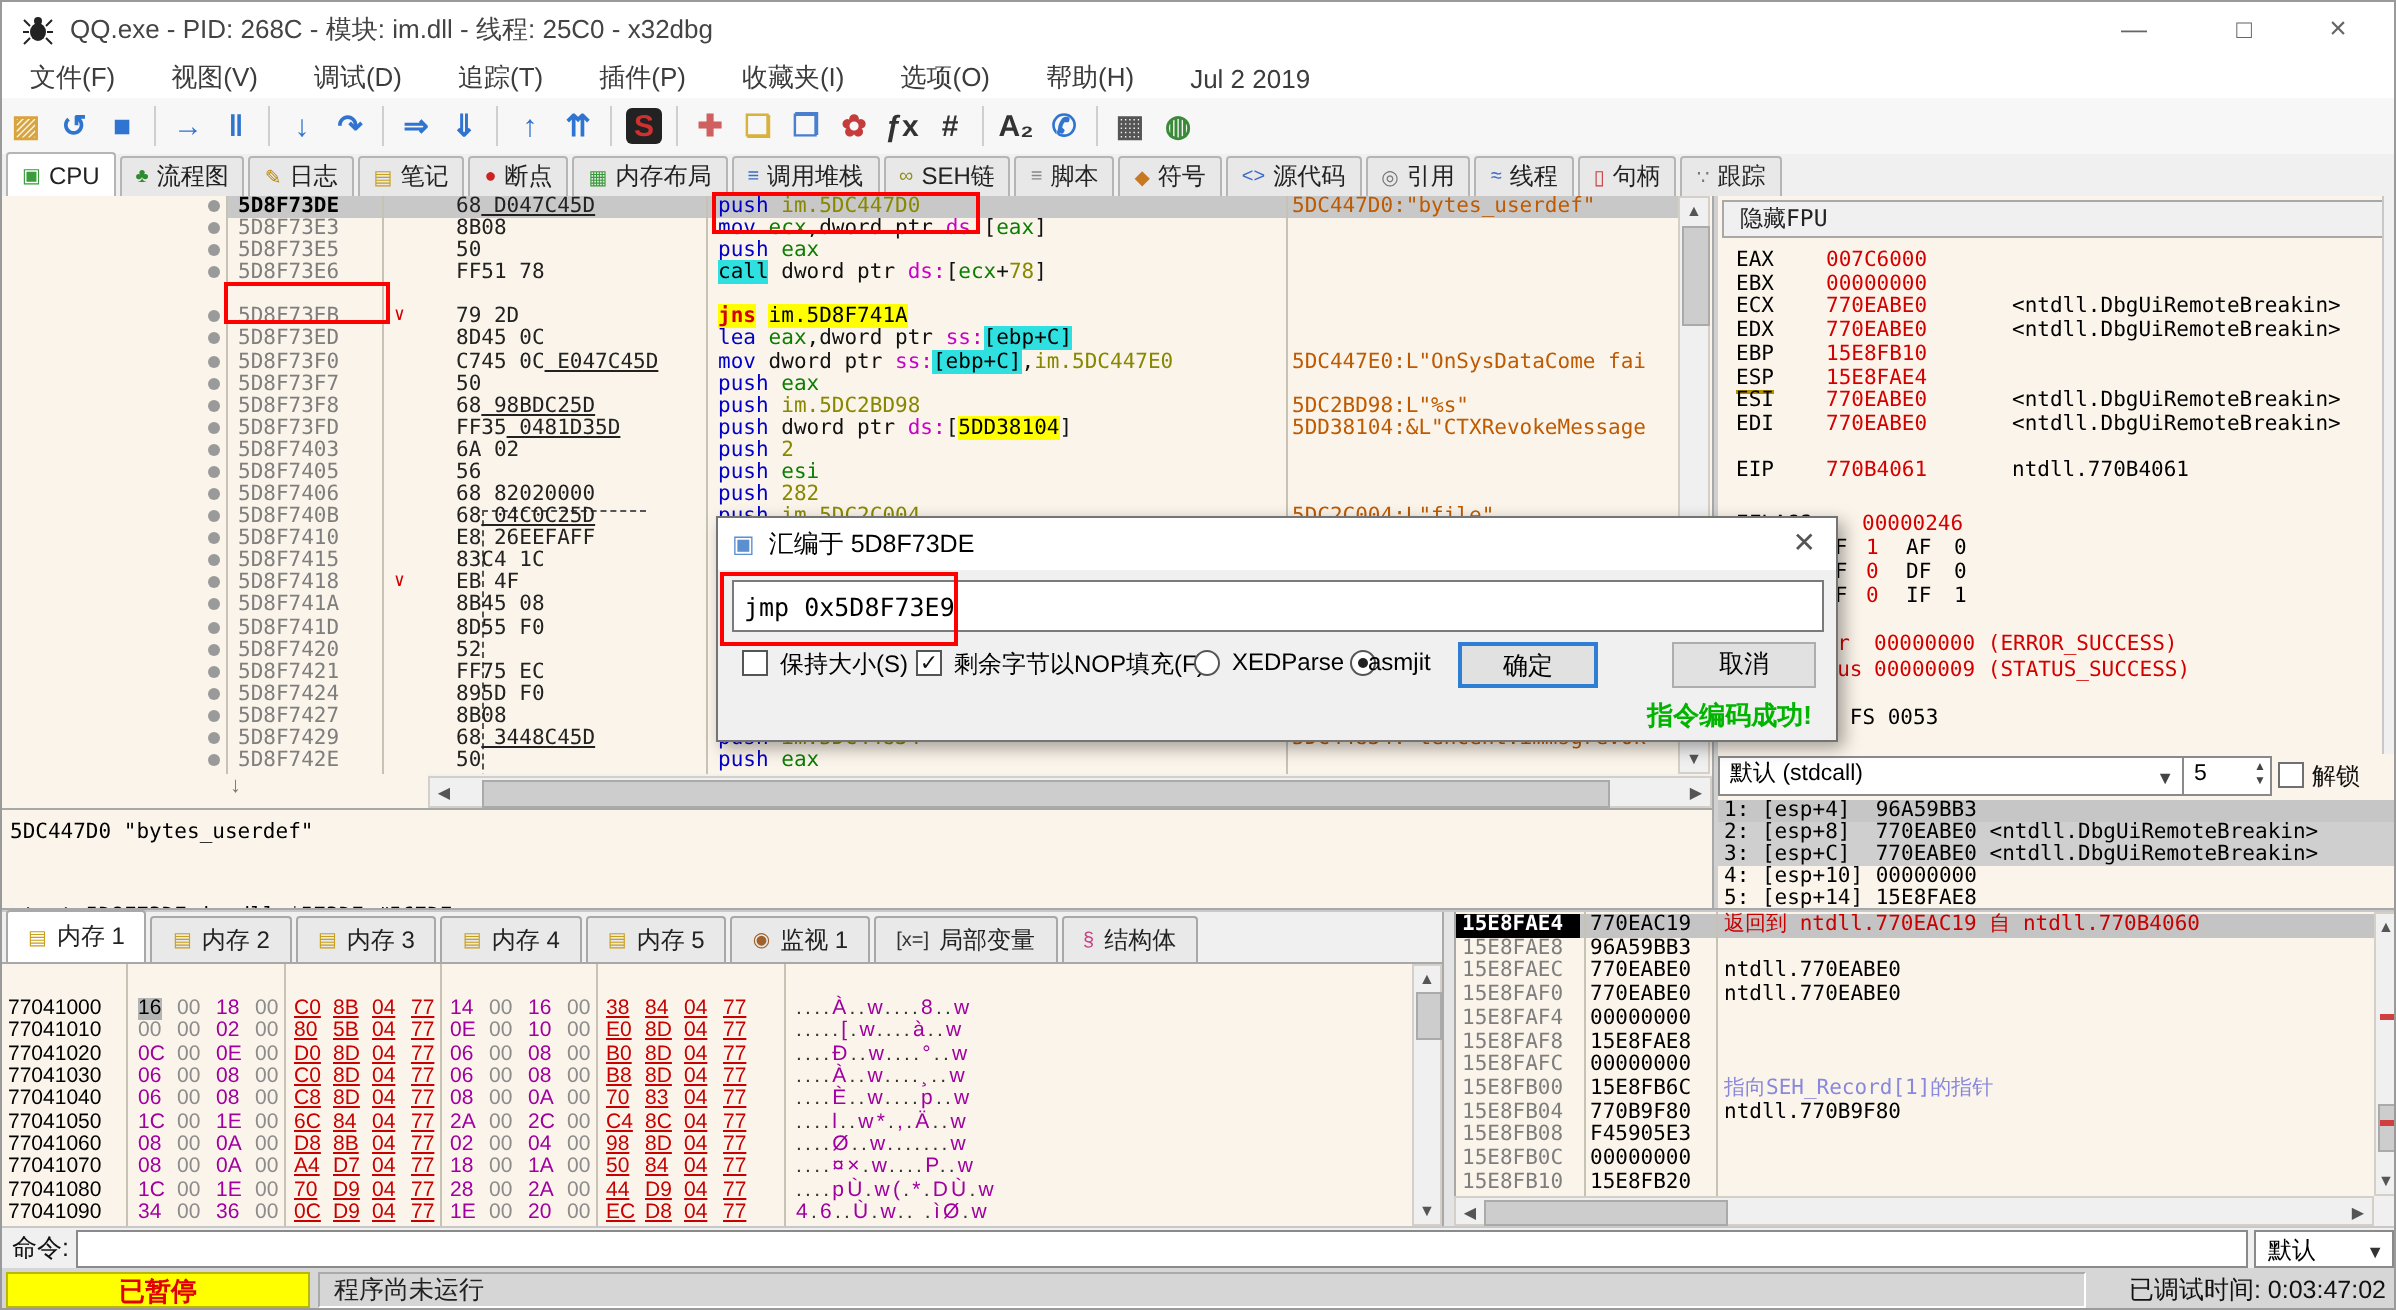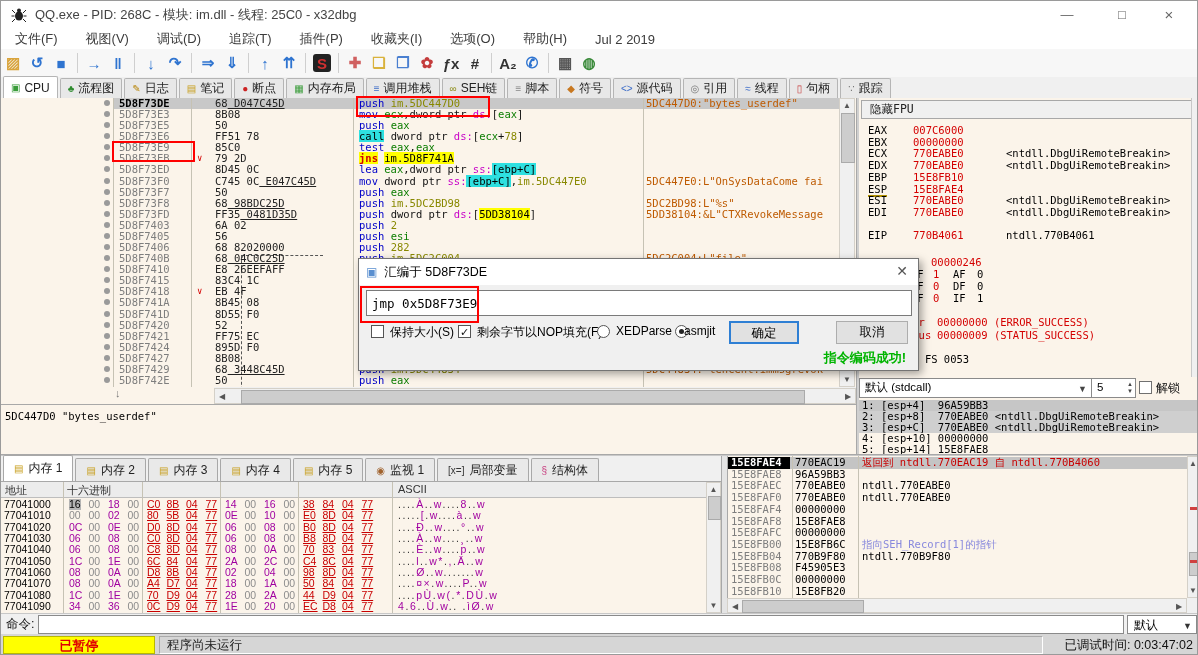--- a/index.html
+++ b/index.html
@@ -25,21 +25,21 @@
   .tab .tico{font-size:10px;margin-right:4px;}
   
   .beige{background:#FBF4EA;}
   #disasm{position:absolute;left:0;top:97px;width:855px;height:289px;overflow:hidden;}
   .vline{position:absolute;background:#c6c2b4;width:1px;}
   .drow{position:absolute;left:0;height:11.1px;width:766px;font-size:10.5px;line-height:11px;}
   .drow .sel{position:absolute;left:112px;width:726px;top:0;height:11.1px;background:#C8C8C8;}
   .dot{position:absolute;left:103px;top:2px;width:6px;height:6px;border-radius:3px;background:#9a9a9a;}
   .daddr{position:absolute;left:118px;color:#7e7e7e;}
   .daddr.selA{color:#000;font-weight:bold;}
-  .dbytes{position:absolute;left:214px;color:#222;text-align:right;}
+  .dbytes{position:absolute;left:227px;color:#222;text-align:right;}
   .dbytes u{text-decoration:underline;}
   .dinstr{position:absolute;left:358px;white-space:pre;}
   .dcomm{position:absolute;left:645px;color:#BE5A00;white-space:pre;}
   .djg{position:absolute;left:196px;color:#d40000;font-size:9px;}
   .tk-mn{color:#0000C8}.tk-pl{color:#111}.tk-reg{color:#0B7D00}.tk-seg{color:#C800C8}
   .tk-num{color:#888800}.tk-mod{color:#888800}
   .tk-hlc,.tk-cl{background:#2ee0e0;color:#000}
   .tk-hly{background:#ffff00;color:#000}
   .tk-jr{background:#ffff00;color:#d40000;font-weight:bold}
   .gline{position:absolute;}
@@ -269,26 +269,20 @@
         <div class="dot"></div>
         <span class="daddr">5D8F73E5</span>
         <span class="dbytes"><span>50</span></span>
         <span class="dinstr"><span class="tk-mn">push</span><span class="tk-pl"> </span><span class="tk-reg">eax</span></span>
       </div>
       <div class="drow" style="top: 33.24px;">
         <div class="dot"></div>
         <span class="daddr">5D8F73E6</span>
         <span class="dbytes"><span>FF51</span><span> 78</span></span>
         <span class="dinstr"><span class="tk-cl">call</span><span class="tk-pl"> </span><span class="tk-pl">dword ptr </span><span class="tk-seg">ds:</span><span class="tk-pl">[</span><span class="tk-reg">ecx</span><span class="tk-pl">+</span><span class="tk-num">78</span><span class="tk-pl">]</span></span>
-      </div>
-      <div class="drow" style="top: 44.32px;">
-        <div class="dot"></div>
-        <span class="daddr">5D8F73E9</span>
-        <span class="dbytes"><span>85C0</span></span>
-        <span class="dinstr"><span class="tk-mn">test</span><span class="tk-pl"> </span><span class="tk-reg">eax</span><span class="tk-pl">,</span><span class="tk-reg">eax</span></span>
       </div>
       <div class="drow" style="top: 55.4px;">
         <div class="dot"></div>
         <span class="daddr">5D8F73EB</span>
         <span class="djg">∨</span>
         <span class="dbytes"><span>79</span><span> 2D</span></span>
         <span class="dinstr"><span class="tk-jr">jns</span><span class="tk-pl"> </span><span class="tk-hly">im.5D8F741A</span></span>
       </div>
       <div class="drow" style="top: 66.48px;">
         <div class="dot"></div>
@@ -499,25 +493,20 @@
       <span class="btab">
         <span class="tico" style="color: rgb(51, 51, 51);">[x=]</span>
         <span>局部变量</span>
       </span>
       <span class="btab">
         <span class="tico" style="color: rgb(200, 64, 128);">§</span>
         <span>结构体</span>
       </span>
     </div>
   <div id="dump" class="beige">
-    <div id="dump-header">
-      <span style="left:4px">地址</span>
-      <span style="left:66px">十六进制</span>
-      <span style="left:397px">ASCII</span>
-    </div>
   <div class="duml" style="top: 17px; left: 0px;"><span style="position: absolute; left: 3px; color: rgb(0, 0, 0);">77041000</span><span class="hb-v hb-sel" style="position: absolute; left: 68px;">16</span><span class="hb-z" style="position: absolute; left: 87.5px;">00</span><span class="hb-v" style="position: absolute; left: 107px;">18</span><span class="hb-z" style="position: absolute; left: 126.5px;">00</span><span class="hb-r" style="position: absolute; left: 146px;">C0</span><span class="hb-r" style="position: absolute; left: 165.5px;">8B</span><span class="hb-r" style="position: absolute; left: 185px;">04</span><span class="hb-r" style="position: absolute; left: 204.5px;">77</span><span class="hb-v" style="position: absolute; left: 224px;">14</span><span class="hb-z" style="position: absolute; left: 243.5px;">00</span><span class="hb-v" style="position: absolute; left: 263px;">16</span><span class="hb-z" style="position: absolute; left: 282.5px;">00</span><span class="hb-r" style="position: absolute; left: 302px;">38</span><span class="hb-r" style="position: absolute; left: 321.5px;">84</span><span class="hb-r" style="position: absolute; left: 341px;">04</span><span class="hb-r" style="position: absolute; left: 360.5px;">77</span><span style="position: absolute; left: 397px; letter-spacing: 1.6px;"><span class="asc-d">.</span><span class="asc-d">.</span><span class="asc-d">.</span><span class="asc-d">.</span><span class="asc-c">À</span><span class="asc-d">.</span><span class="asc-d">.</span><span class="asc-c">w</span><span class="asc-d">.</span><span class="asc-d">.</span><span class="asc-d">.</span><span class="asc-d">.</span><span class="asc-c">8</span><span class="asc-d">.</span><span class="asc-d">.</span><span class="asc-c">w</span></span></div>
       <div class="duml" style="top: 28.35px; left: 0px;"><span style="position: absolute; left: 3px; color: rgb(0, 0, 0);">77041010</span><span class="hb-z" style="position: absolute; left: 68px;">00</span><span class="hb-z" style="position: absolute; left: 87.5px;">00</span><span class="hb-v" style="position: absolute; left: 107px;">02</span><span class="hb-z" style="position: absolute; left: 126.5px;">00</span><span class="hb-r" style="position: absolute; left: 146px;">80</span><span class="hb-r" style="position: absolute; left: 165.5px;">5B</span><span class="hb-r" style="position: absolute; left: 185px;">04</span><span class="hb-r" style="position: absolute; left: 204.5px;">77</span><span class="hb-v" style="position: absolute; left: 224px;">0E</span><span class="hb-z" style="position: absolute; left: 243.5px;">00</span><span class="hb-v" style="position: absolute; left: 263px;">10</span><span class="hb-z" style="position: absolute; left: 282.5px;">00</span><span class="hb-r" style="position: absolute; left: 302px;">E0</span><span class="hb-r" style="position: absolute; left: 321.5px;">8D</span><span class="hb-r" style="position: absolute; left: 341px;">04</span><span class="hb-r" style="position: absolute; left: 360.5px;">77</span><span style="position: absolute; left: 397px; letter-spacing: 1.6px;"><span class="asc-d">.</span><span class="asc-d">.</span><span class="asc-d">.</span><span class="asc-d">.</span><span class="asc-d">.</span><span class="asc-c">[</span><span class="asc-d">.</span><span class="asc-c">w</span><span class="asc-d">.</span><span class="asc-d">.</span><span class="asc-d">.</span><span class="asc-d">.</span><span class="asc-c">à</span><span class="asc-d">.</span><span class="asc-d">.</span><span class="asc-c">w</span></span></div>
       <div class="duml" style="top: 39.7px; left: 0px;"><span style="position: absolute; left: 3px; color: rgb(0, 0, 0);">77041020</span><span class="hb-v" style="position: absolute; left: 68px;">0C</span><span class="hb-z" style="position: absolute; left: 87.5px;">00</span><span class="hb-v" style="position: absolute; left: 107px;">0E</span><span class="hb-z" style="position: absolute; left: 126.5px;">00</span><span class="hb-r" style="position: absolute; left: 146px;">D0</span><span class="hb-r" style="position: absolute; left: 165.5px;">8D</span><span class="hb-r" style="position: absolute; left: 185px;">04</span><span class="hb-r" style="position: absolute; left: 204.5px;">77</span><span class="hb-v" style="position: absolute; left: 224px;">06</span><span class="hb-z" style="position: absolute; left: 243.5px;">00</span><span class="hb-v" style="position: absolute; left: 263px;">08</span><span class="hb-z" style="position: absolute; left: 282.5px;">00</span><span class="hb-r" style="position: absolute; left: 302px;">B0</span><span class="hb-r" style="position: absolute; left: 321.5px;">8D</span><span class="hb-r" style="position: absolute; left: 341px;">04</span><span class="hb-r" style="position: absolute; left: 360.5px;">77</span><span style="position: absolute; left: 397px; letter-spacing: 1.6px;"><span class="asc-d">.</span><span class="asc-d">.</span><span class="asc-d">.</span><span class="asc-d">.</span><span class="asc-c">Ð</span><span class="asc-d">.</span><span class="asc-d">.</span><span class="asc-c">w</span><span class="asc-d">.</span><span class="asc-d">.</span><span class="asc-d">.</span><span class="asc-d">.</span><span class="asc-c">°</span><span class="asc-d">.</span><span class="asc-d">.</span><span class="asc-c">w</span></span></div>
       <div class="duml" style="top: 51.05px; left: 0px;"><span style="position: absolute; left: 3px; color: rgb(0, 0, 0);">77041030</span><span class="hb-v" style="position: absolute; left: 68px;">06</span><span class="hb-z" style="position: absolute; left: 87.5px;">00</span><span class="hb-v" style="position: absolute; left: 107px;">08</span><span class="hb-z" style="position: absolute; left: 126.5px;">00</span><span class="hb-r" style="position: absolute; left: 146px;">C0</span><span class="hb-r" style="position: absolute; left: 165.5px;">8D</span><span class="hb-r" style="position: absolute; left: 185px;">04</span><span class="hb-r" style="position: absolute; left: 204.5px;">77</span><span class="hb-v" style="position: absolute; left: 224px;">06</span><span class="hb-z" style="position: absolute; left: 243.5px;">00</span><span class="hb-v" style="position: absolute; left: 263px;">08</span><span class="hb-z" style="position: absolute; left: 282.5px;">00</span><span class="hb-r" style="position: absolute; left: 302px;">B8</span><span class="hb-r" style="position: absolute; left: 321.5px;">8D</span><span class="hb-r" style="position: absolute; left: 341px;">04</span><span class="hb-r" style="position: absolute; left: 360.5px;">77</span><span style="position: absolute; left: 397px; letter-spacing: 1.6px;"><span class="asc-d">.</span><span class="asc-d">.</span><span class="asc-d">.</span><span class="asc-d">.</span><span class="asc-c">À</span><span class="asc-d">.</span><span class="asc-d">.</span><span class="asc-c">w</span><span class="asc-d">.</span><span class="asc-d">.</span><span class="asc-d">.</span><span class="asc-d">.</span><span class="asc-c">¸</span><span class="asc-d">.</span><span class="asc-d">.</span><span class="asc-c">w</span></span></div>
       <div class="duml" style="top: 62.4px; left: 0px;"><span style="position: absolute; left: 3px; color: rgb(0, 0, 0);">77041040</span><span class="hb-v" style="position: absolute; left: 68px;">06</span><span class="hb-z" style="position: absolute; left: 87.5px;">00</span><span class="hb-v" style="position: absolute; left: 107px;">08</span><span class="hb-z" style="position: absolute; left: 126.5px;">00</span><span class="hb-r" style="position: absolute; left: 146px;">C8</span><span class="hb-r" style="position: absolute; left: 165.5px;">8D</span><span class="hb-r" style="position: absolute; left: 185px;">04</span><span class="hb-r" style="position: absolute; left: 204.5px;">77</span><span class="hb-v" style="position: absolute; left: 224px;">08</span><span class="hb-z" style="position: absolute; left: 243.5px;">00</span><span class="hb-v" style="position: absolute; left: 263px;">0A</span><span class="hb-z" style="position: absolute; left: 282.5px;">00</span><span class="hb-r" style="position: absolute; left: 302px;">70</span><span class="hb-r" style="position: absolute; left: 321.5px;">83</span><span class="hb-r" style="position: absolute; left: 341px;">04</span><span class="hb-r" style="position: absolute; left: 360.5px;">77</span><span style="position: absolute; left: 397px; letter-spacing: 1.6px;"><span class="asc-d">.</span><span class="asc-d">.</span><span class="asc-d">.</span><span class="asc-d">.</span><span class="asc-c">È</span><span class="asc-d">.</span><span class="asc-d">.</span><span class="asc-c">w</span><span class="asc-d">.</span><span class="asc-d">.</span><span class="asc-d">.</span><span class="asc-d">.</span><span class="asc-c">p</span><span class="asc-d">.</span><span class="asc-d">.</span><span class="asc-c">w</span></span></div>
       <div class="duml" style="top: 73.75px; left: 0px;"><span style="position: absolute; left: 3px; color: rgb(0, 0, 0);">77041050</span><span class="hb-v" style="position: absolute; left: 68px;">1C</span><span class="hb-z" style="position: absolute; left: 87.5px;">00</span><span class="hb-v" style="position: absolute; left: 107px;">1E</span><span class="hb-z" style="position: absolute; left: 126.5px;">00</span><span class="hb-r" style="position: absolute; left: 146px;">6C</span><span class="hb-r" style="position: absolute; left: 165.5px;">84</span><span class="hb-r" style="position: absolute; left: 185px;">04</span><span class="hb-r" style="position: absolute; left: 204.5px;">77</span><span class="hb-v" style="position: absolute; left: 224px;">2A</span><span class="hb-z" style="position: absolute; left: 243.5px;">00</span><span class="hb-v" style="position: absolute; left: 263px;">2C</span><span class="hb-z" style="position: absolute; left: 282.5px;">00</span><span class="hb-r" style="position: absolute; left: 302px;">C4</span><span class="hb-r" style="position: absolute; left: 321.5px;">8C</span><span class="hb-r" style="position: absolute; left: 341px;">04</span><span class="hb-r" style="position: absolute; left: 360.5px;">77</span><span style="position: absolute; left: 397px; letter-spacing: 1.6px;"><span class="asc-d">.</span><span class="asc-d">.</span><span class="asc-d">.</span><span class="asc-d">.</span><span class="asc-c">l</span><span class="asc-d">.</span><span class="asc-d">.</span><span class="asc-c">w</span><span class="asc-c">*</span><span class="asc-d">.</span><span class="asc-c">,</span><span class="asc-d">.</span><span class="asc-c">Ä</span><span class="asc-d">.</span><span class="asc-d">.</span><span class="asc-c">w</span></span></div>
       <div class="duml" style="top: 85.1px; left: 0px;"><span style="position: absolute; left: 3px; color: rgb(0, 0, 0);">77041060</span><span class="hb-v" style="position: absolute; left: 68px;">08</span><span class="hb-z" style="position: absolute; left: 87.5px;">00</span><span class="hb-v" style="position: absolute; left: 107px;">0A</span><span class="hb-z" style="position: absolute; left: 126.5px;">00</span><span class="hb-r" style="position: absolute; left: 146px;">D8</span><span class="hb-r" style="position: absolute; left: 165.5px;">8B</span><span class="hb-r" style="position: absolute; left: 185px;">04</span><span class="hb-r" style="position: absolute; left: 204.5px;">77</span><span class="hb-v" style="position: absolute; left: 224px;">02</span><span class="hb-z" style="position: absolute; left: 243.5px;">00</span><span class="hb-v" style="position: absolute; left: 263px;">04</span><span class="hb-z" style="position: absolute; left: 282.5px;">00</span><span class="hb-r" style="position: absolute; left: 302px;">98</span><span class="hb-r" style="position: absolute; left: 321.5px;">8D</span><span class="hb-r" style="position: absolute; left: 341px;">04</span><span class="hb-r" style="position: absolute; left: 360.5px;">77</span><span style="position: absolute; left: 397px; letter-spacing: 1.6px;"><span class="asc-d">.</span><span class="asc-d">.</span><span class="asc-d">.</span><span class="asc-d">.</span><span class="asc-c">Ø</span><span class="asc-d">.</span><span class="asc-d">.</span><span class="asc-c">w</span><span class="asc-d">.</span><span class="asc-d">.</span><span class="asc-d">.</span><span class="asc-d">.</span><span class="asc-d">.</span><span class="asc-d">.</span><span class="asc-d">.</span><span class="asc-c">w</span></span></div>
       <div class="duml" style="top: 96.45px; left: 0px;"><span style="position: absolute; left: 3px; color: rgb(0, 0, 0);">77041070</span><span class="hb-v" style="position: absolute; left: 68px;">08</span><span class="hb-z" style="position: absolute; left: 87.5px;">00</span><span class="hb-v" style="position: absolute; left: 107px;">0A</span><span class="hb-z" style="position: absolute; left: 126.5px;">00</span><span class="hb-r" style="position: absolute; left: 146px;">A4</span><span class="hb-r" style="position: absolute; left: 165.5px;">D7</span><span class="hb-r" style="position: absolute; left: 185px;">04</span><span class="hb-r" style="position: absolute; left: 204.5px;">77</span><span class="hb-v" style="position: absolute; left: 224px;">18</span><span class="hb-z" style="position: absolute; left: 243.5px;">00</span><span class="hb-v" style="position: absolute; left: 263px;">1A</span><span class="hb-z" style="position: absolute; left: 282.5px;">00</span><span class="hb-r" style="position: absolute; left: 302px;">50</span><span class="hb-r" style="position: absolute; left: 321.5px;">84</span><span class="hb-r" style="position: absolute; left: 341px;">04</span><span class="hb-r" style="position: absolute; left: 360.5px;">77</span><span style="position: absolute; left: 397px; letter-spacing: 1.6px;"><span class="asc-d">.</span><span class="asc-d">.</span><span class="asc-d">.</span><span class="asc-d">.</span><span class="asc-c">¤</span><span class="asc-c">×</span><span class="asc-d">.</span><span class="asc-c">w</span><span class="asc-d">.</span><span class="asc-d">.</span><span class="asc-d">.</span><span class="asc-d">.</span><span class="asc-c">P</span><span class="asc-d">.</span><span class="asc-d">.</span><span class="asc-c">w</span></span></div>
       <div class="duml" style="top: 107.8px; left: 0px;"><span style="position: absolute; left: 3px; color: rgb(0, 0, 0);">77041080</span><span class="hb-v" style="position: absolute; left: 68px;">1C</span><span class="hb-z" style="position: absolute; left: 87.5px;">00</span><span class="hb-v" style="position: absolute; left: 107px;">1E</span><span class="hb-z" style="position: absolute; left: 126.5px;">00</span><span class="hb-r" style="position: absolute; left: 146px;">70</span><span class="hb-r" style="position: absolute; left: 165.5px;">D9</span><span class="hb-r" style="position: absolute; left: 185px;">04</span><span class="hb-r" style="position: absolute; left: 204.5px;">77</span><span class="hb-v" style="position: absolute; left: 224px;">28</span><span class="hb-z" style="position: absolute; left: 243.5px;">00</span><span class="hb-v" style="position: absolute; left: 263px;">2A</span><span class="hb-z" style="position: absolute; left: 282.5px;">00</span><span class="hb-r" style="position: absolute; left: 302px;">44</span><span class="hb-r" style="position: absolute; left: 321.5px;">D9</span><span class="hb-r" style="position: absolute; left: 341px;">04</span><span class="hb-r" style="position: absolute; left: 360.5px;">77</span><span style="position: absolute; left: 397px; letter-spacing: 1.6px;"><span class="asc-d">.</span><span class="asc-d">.</span><span class="asc-d">.</span><span class="asc-d">.</span><span class="asc-c">p</span><span class="asc-c">Ù</span><span class="asc-d">.</span><span class="asc-c">w</span><span class="asc-c">(</span><span class="asc-d">.</span><span class="asc-c">*</span><span class="asc-d">.</span><span class="asc-c">D</span><span class="asc-c">Ù</span><span class="asc-d">.</span><span class="asc-c">w</span></span></div>
       <div class="duml" style="top: 119.15px; left: 0px;"><span style="position: absolute; left: 3px; color: rgb(0, 0, 0);">77041090</span><span class="hb-v" style="position: absolute; left: 68px;">34</span><span class="hb-z" style="position: absolute; left: 87.5px;">00</span><span class="hb-v" style="position: absolute; left: 107px;">36</span><span class="hb-z" style="position: absolute; left: 126.5px;">00</span><span class="hb-r" style="position: absolute; left: 146px;">0C</span><span class="hb-r" style="position: absolute; left: 165.5px;">D9</span><span class="hb-r" style="position: absolute; left: 185px;">04</span><span class="hb-r" style="position: absolute; left: 204.5px;">77</span><span class="hb-v" style="position: absolute; left: 224px;">1E</span><span class="hb-z" style="position: absolute; left: 243.5px;">00</span><span class="hb-v" style="position: absolute; left: 263px;">20</span><span class="hb-z" style="position: absolute; left: 282.5px;">00</span><span class="hb-r" style="position: absolute; left: 302px;">EC</span><span class="hb-r" style="position: absolute; left: 321.5px;">D8</span><span class="hb-r" style="position: absolute; left: 341px;">04</span><span class="hb-r" style="position: absolute; left: 360.5px;">77</span><span style="position: absolute; left: 397px; letter-spacing: 1.6px;"><span class="asc-c">4</span><span class="asc-d">.</span><span class="asc-c">6</span><span class="asc-d">.</span><span class="asc-d">.</span><span class="asc-c">Ù</span><span class="asc-d">.</span><span class="asc-c">w</span><span class="asc-d">.</span><span class="asc-d">.</span><span class="asc-c"> </span><span class="asc-d">.</span><span class="asc-c">ì</span><span class="asc-c">Ø</span><span class="asc-d">.</span><span class="asc-c">w</span></span></div>

